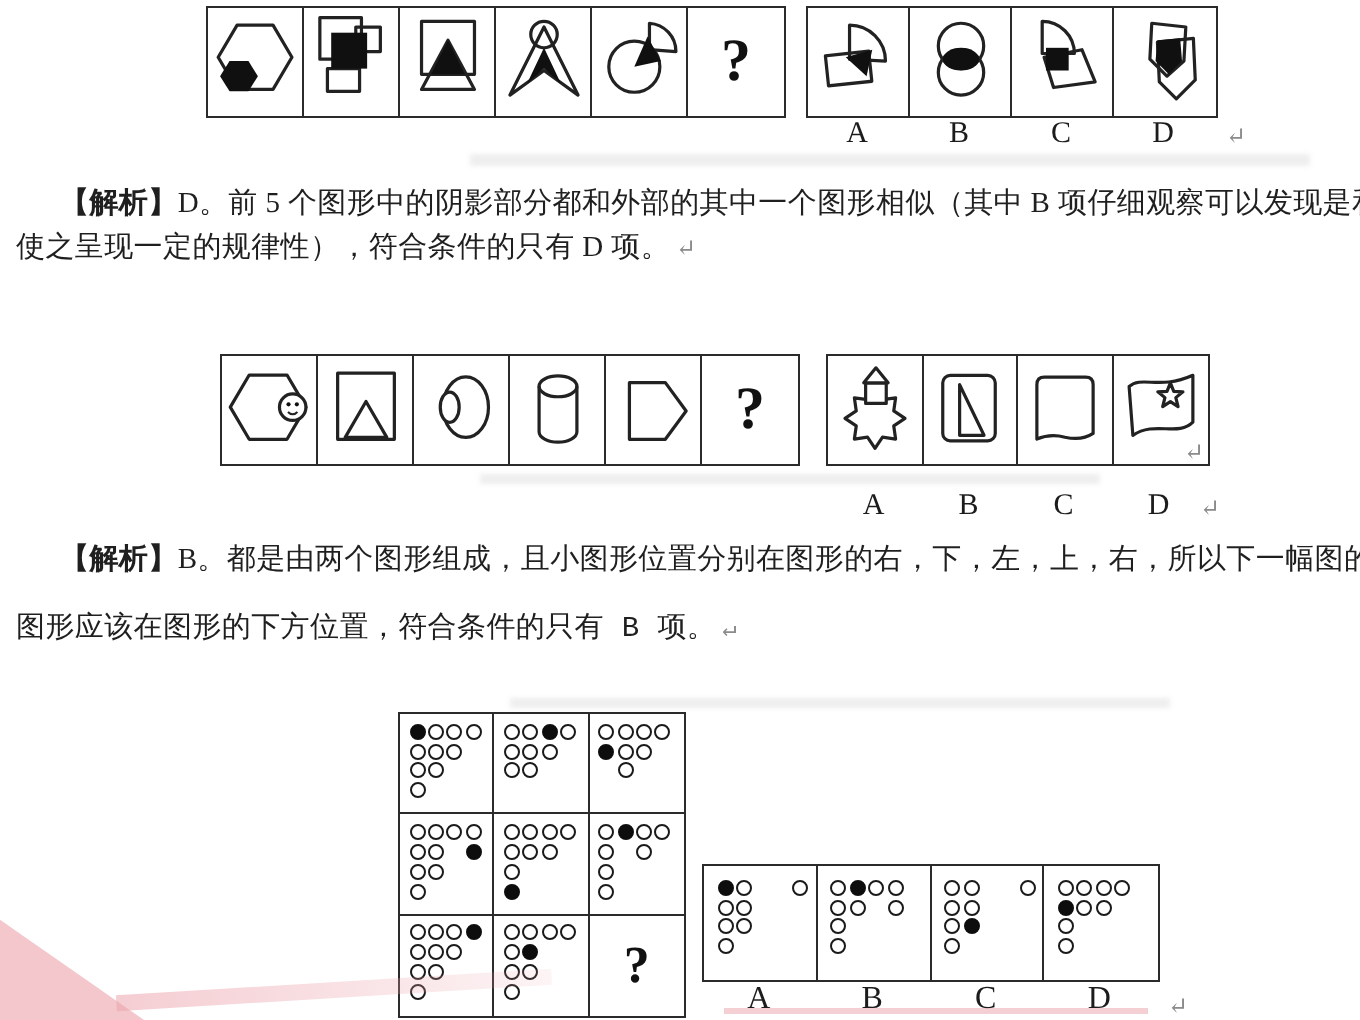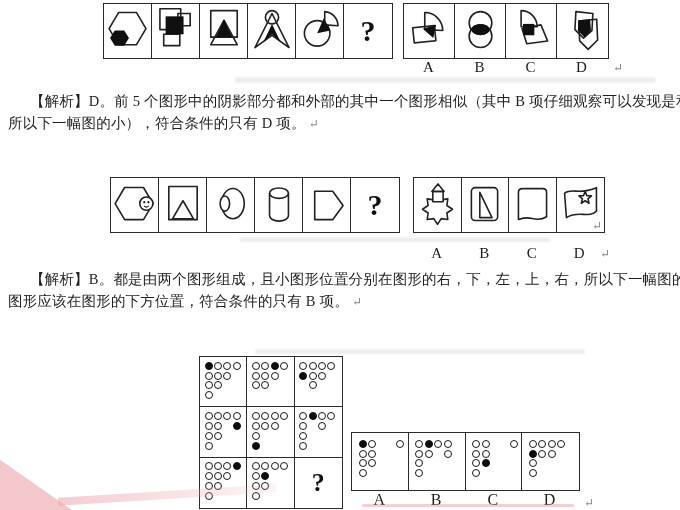--- a/index.html
+++ b/index.html
@@ -15,21 +15,21 @@
   .o{fill:none;stroke:#222;stroke-width:1.7;stroke-linejoin:round;}
   .of{fill:#fff;stroke:#222;stroke-width:1.7;stroke-linejoin:round;}
   .f{fill:#101010;stroke:none;}
   .thin{stroke-width:1.1;}
   .qm{font-size:30px;font-weight:bold;color:#111;line-height:1;}
   
   .labels{position:absolute;display:flex;font-size:15px;color:#1c1c1c;}
   .labels span{flex:1;text-align:center;}
   
   .line{position:absolute;white-space:nowrap;font-size:14.5px;letter-spacing:0.2px;}
-  .b{font-weight:normal;}
+  .b{font-weight:bold;}
   .pi{color:#8b8b8b;font-size:12px;margin-left:3px;}
   .pi-abs{position:absolute;color:#8b8b8b;font-size:12px;}
   
   .grid{position:absolute;display:flex;flex-wrap:wrap;border:1.8px solid #2b2b2b;background:#fff;}
   .dot-cell{width:47.33px;height:50.3px;box-sizing:border-box;border-right:1.8px solid #2b2b2b;
             border-bottom:1.8px solid #2b2b2b;padding:4px 0 0 4px;background:#fff;}
   .grid .dot-cell:nth-child(3n){border-right:none;}
   .grid .dot-cell:nth-child(n+7){border-bottom:none;}
   .opt-row{position:absolute;display:flex;border:1.8px solid #2b2b2b;background:#fff;}
   .opt-cell{width:56.75px;height:57px;box-sizing:border-box;border-right:1.8px solid #2b2b2b;
@@ -133,21 +133,21 @@
     <span>B</span>
     <span>C</span>
     <span>D</span>
   </div>
   <span class="pi-abs" style="left:613px;top:61px;">↵</span>
 
   <div class="line" style="left:30px;top:92px;">
     <span class="b">【解析】</span><span>D。前 5 个图形中的阴影部分都和外部的其中一个图形相似（其中 B 项仔细观察可以发现是和左</span>
   </div>
   <div class="line" style="left:8px;top:114px;">
-    <span>所以下一幅图的小），符合条件的只有 D 项。</span><span class="pi">↵</span>
+    <span>使之呈现一定的规律性），符合条件的只有 D 项。</span><span class="pi">↵</span>
   </div>
 
 
   <div class="fig-row" style="left:110px;top:177px;">
     <div class="fig-cell">
       <svg width="46" height="52" viewBox="0 0 48 55">
         <polygon class="o" points="13,9 33,9 43,26 33,43 13,43 3,26"></polygon>
         <circle class="of" cx="36" cy="26" r="7"></circle>
         <circle class="f" cx="33.8" cy="24.5" r="1.1"></circle>
         <circle class="f" cx="38.2" cy="24.5" r="1.1"></circle>
@@ -213,21 +213,21 @@
     <span>A</span>
     <span>B</span>
     <span>C</span>
     <span>D</span>
   </div>
   <span class="pi-abs" style="left:600px;top:247px;">↵</span>
 
   <div class="line" style="left:30px;top:270px;">
     <span class="b">【解析】</span><span>B。都是由两个图形组成，且小图形位置分别在图形的右，下，左，上，右，所以下一幅图的小</span>
   </div>
-  <div class="line" style="left:8px;top:292px;">
+  <div class="line" style="left:8px;top:304px;font-family:Liberation Mono, monospace;">
     <span>图形应该在图形的下方位置，符合条件的只有 B 项。</span><span class="pi">↵</span>
   </div>
 
 
   <div class="grid" style="left:199px;top:356px;width:142px;">
     <div class="dot-cell">
         <div class="dotrow">
           <span class="dot filled"></span>
           <span class="dot"></span>
           <span class="dot"></span>

